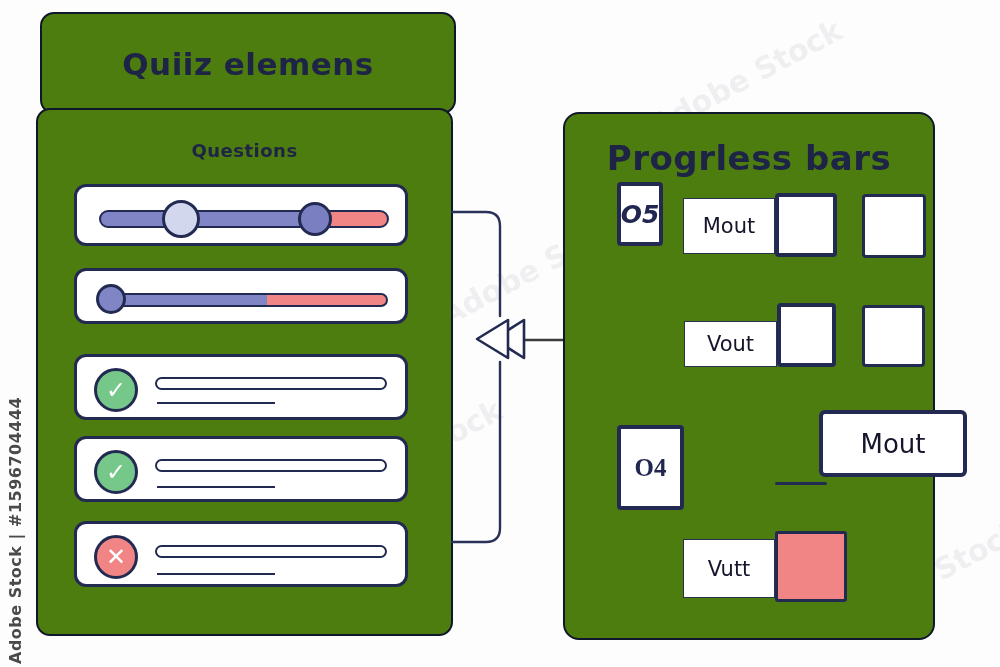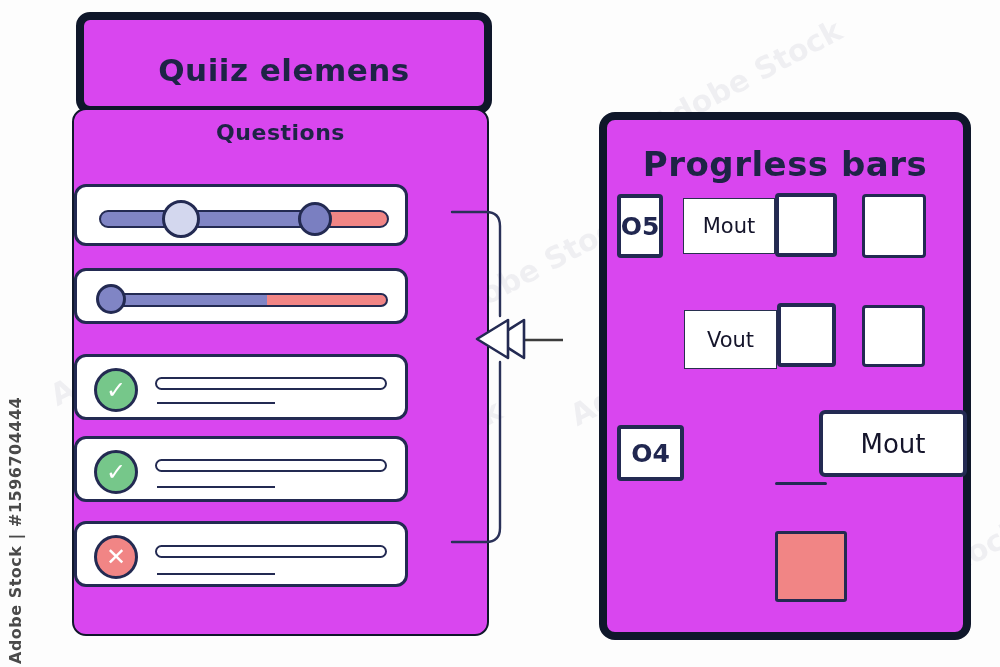--- a/index.html
+++ b/index.html
@@ -1,18 +1,18 @@
 <!DOCTYPE html>
 <html><head>
 <meta charset="utf-8">
 <style>
   html,body{margin:0;padding:0;background:#fff;}
   #stage{position:relative;width:1000px;height:667px;background:#fdfdfd;overflow:hidden;
          font-family:"DejaVu Sans","Liberation Sans",sans-serif;color:#212750;}
-  .panel{position:absolute;background:#d946ef;border:8px solid #0f172a;border-radius:14px;box-sizing:border-box;margin-left:36px;}
+  .panel{position:absolute;background:#4d7c0f;border:2px solid #0f172a;border-radius:14px;box-sizing:border-box;}
   .card{position:absolute;background:#fff;border:3.5px solid #232a52;border-radius:12px;box-sizing:border-box;}
   .ttl{position:absolute;width:100%;text-align:center;font-weight:bold;color:#1e2446;letter-spacing:.5px;}
 
   
   .track{position:absolute;left:22px;top:23px;width:290px;height:18px;border:2.5px solid #232a52;
          border-radius:12px;box-sizing:border-box;
          background:linear-gradient(90deg,#8085c5 0%,#8085c5 78.5%,#f18585 78.5%);}
   .handle{position:absolute;border-radius:50%;border:3px solid #232a52;box-sizing:border-box;}
   .h-light{left:85px;top:13px;width:38px;height:38px;background:#d3d7ee;}
   .h-dark{left:221px;top:15px;width:34px;height:34px;background:#7a7fc1;}
@@ -64,21 +64,21 @@
   <div class="wm" style="left:300px;top:440px">Adobe Stock</div>
   <div class="wm" style="left:700px;top:470px">Adobe Stock</div>
   <div class="wm" style="left:120px;top:560px">Adobe Stock</div>
   <div class="wm" style="left:820px;top:560px">Adobe Stock</div>
 
   <div class="panel" style="left:40px;top:12px;width:416px;height:102px;">
     <div class="ttl" style="top:32px;font-size:31px;">Quiiz elemens</div>
   </div>
 
   <div class="panel" style="left:36px;top:108px;width:417px;height:528px;border-width:2.5px;">
-    <div class="ttl" style="top:10px;font-size:22px;">Questions</div>
+    <div class="ttl" style="top:30px;font-size:18px;">Questions</div>
   </div>
 
   <div class="card" style="left:74px;top:184px;width:334px;height:62px;">
     <div class="track"></div>
     <div class="handle h-light"></div>
     <div class="handle h-dark"></div>
   </div>
 
   <div class="card" style="left:74px;top:268px;width:334px;height:56px;">
     <div class="pbar"></div>
@@ -116,30 +116,31 @@
     <g>
       <polygon points="494,339 524,320 524,358" fill="#fff" stroke="#232a52" stroke-width="2.6" stroke-linejoin="round"></polygon>
       <polygon points="477,339 508,320 508,358" fill="#fff" stroke="#232a52" stroke-width="2.6" stroke-linejoin="round"></polygon>
     </g>
   </svg>
 
   <div class="panel" style="left:563px;top:112px;width:372px;height:528px;border-radius:16px;">
     <div class="ttl" style="top:24px;font-size:34px;">Progrless bars</div>
   </div>
 
-  <div class="sq" style="left:617px;top:194px;width:46px;height:64px;">O5</div>
+  <div class="sq" style="left:617px;top:182px;width:46px;height:64px;font-style:italic;">O5</div>
   <div class="mid" style="left:683px;top:198px;width:92px;height:56px;">Mout</div>
   <div class="sq" style="left:775px;top:193px;width:62px;height:64px;"></div>
   <div class="sq" style="left:862px;top:194px;width:64px;height:64px;border-width:3.5px;"></div>
 
-  <div class="mid" style="left:684px;top:310px;width:93px;height:59px;">Vout</div>
+  <div class="mid" style="left:684px;top:321px;width:93px;height:46px;">Vout</div>
   <div class="sq" style="left:777px;top:303px;width:59px;height:64px;"></div>
   <div class="sq" style="left:862px;top:305px;width:63px;height:62px;border-width:3.5px;"></div>
 
-  <div class="sq" style="left:617px;top:425px;width:67px;height:56px;">O4</div>
+  <div class="sq" style="left:617px;top:425px;width:67px;height:85px;font-family:Liberation Serif, serif;">O4</div>
   <div class="ovline" style="left:775px;top:482px;width:52px;"></div>
   <div class="bigbox" style="left:775px;top:410px;width:148px;height:67px;margin-left:44px;">Mout</div>
 
+  <div class="mid" style="left:683px;top:539px;width:92px;height:59px;">Vutt</div>
   <div class="fillbox" style="left:775px;top:531px;width:72px;height:71px;"></div>
 
   <div class="wm-credit">Adobe Stock | #1596704444</div>
 
 </div>
 
 </body></html>

